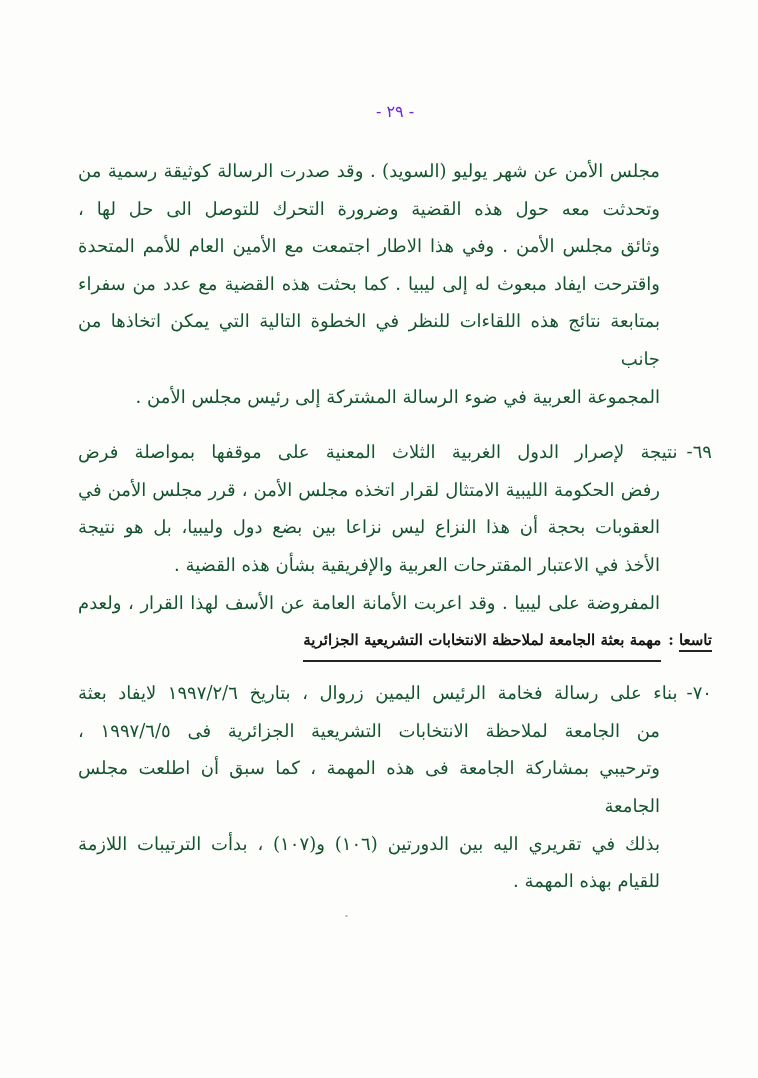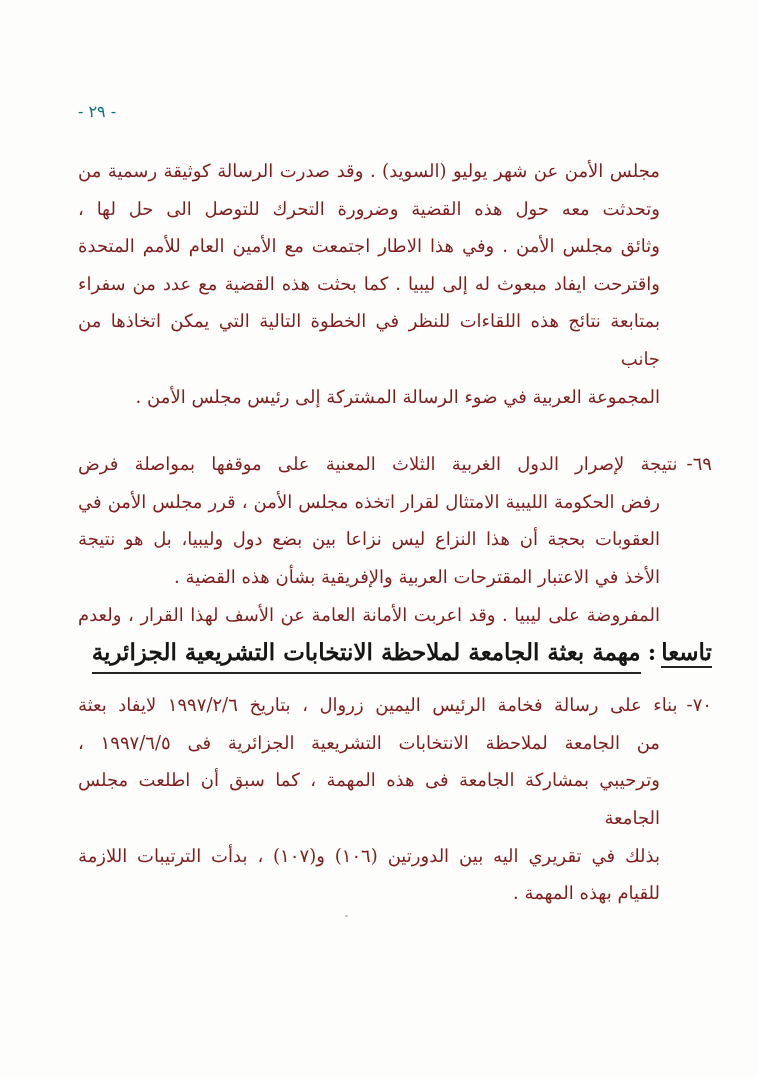--- a/index.html
+++ b/index.html
@@ -8,45 +8,45 @@
     width:758px; height:1078px;
     margin:0 auto;
     background:#fdfdfc;
     color:#1f1f1f;
     font-family:"DejaVu Serif", serif;
     direction:rtl;
     overflow:hidden;
   }
   .pagenum {
     position:absolute; top:102px; left:78px; width:634px;
-    text-align:left;
+    text-align:center;
     font-size:16px;
     letter-spacing:1.5px;
-    color:#0f766e;
+    color:#6d28d9;
   }
   .body-col {
     position:absolute; top:152px; right:98px; width:582px;
   }
   .line {
     font-size:18px;
     line-height:37.6px;
     text-align:justify;
     text-justify:inter-word;
-    color:#7f1d1d;
+    color:#14532d;
   }
   .line.j   { text-align-last:justify; }
   .line.last{ text-align-last:right; }
-  .item     { margin-top:30px; }
+  .item     { margin-top:18px; }
   .item .first { margin-right:-52px; }
   .num      { margin-left:9px; white-space:nowrap; }
   .heading {
     margin-top:4px;
     margin-right:-52px;
     font-weight:bold;
-    font-size:23px;
+    font-size:15px;
     line-height:30px;
     white-space:nowrap;
     color:#161616;
   }
   .h-prefix { border-bottom:2px solid #242424; padding-bottom:1px; }
   .h-sep    { padding:0 5px 0 7px; font-weight:bold; }
   .h-title  { display:inline-block; border-bottom:2px solid #242424; padding-bottom:5px; }
   .item-70  { margin-top:12px; }
   
   .speck { position:absolute; background:#b9b9b9; border-radius:50%; }

